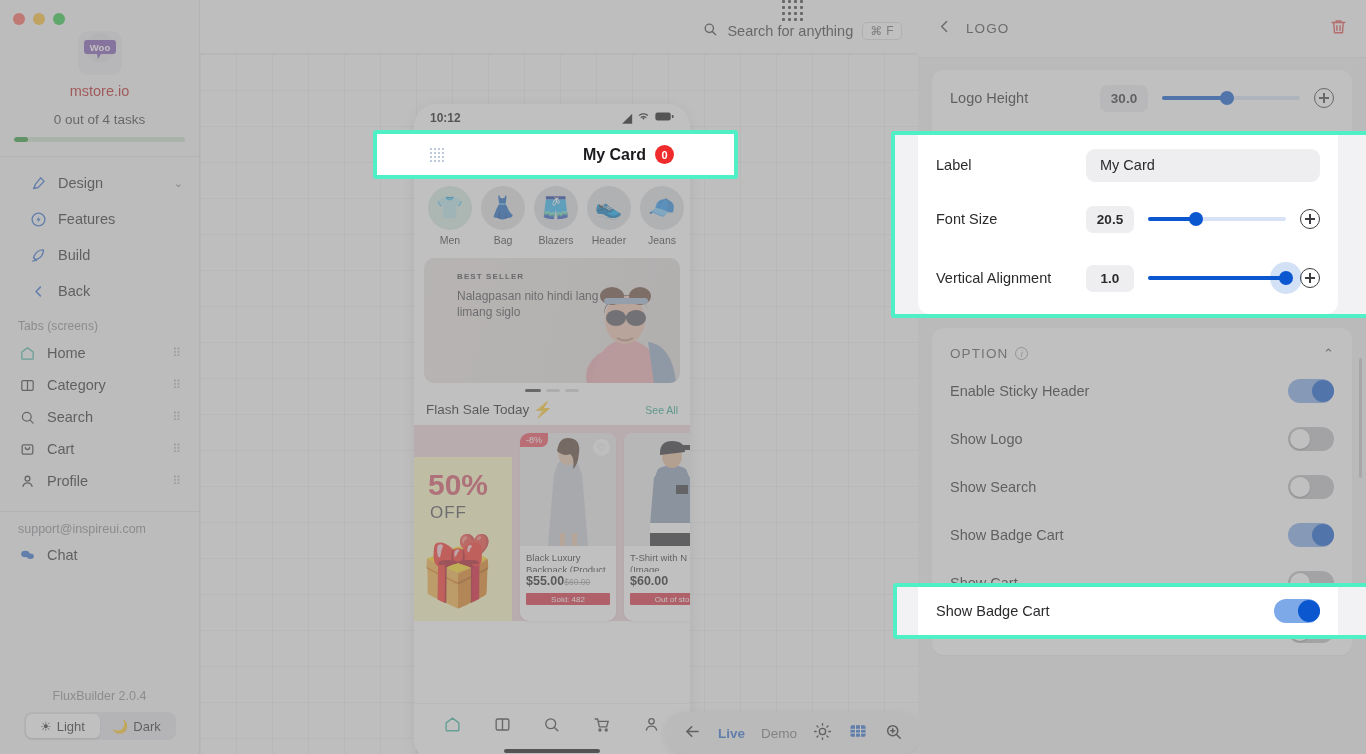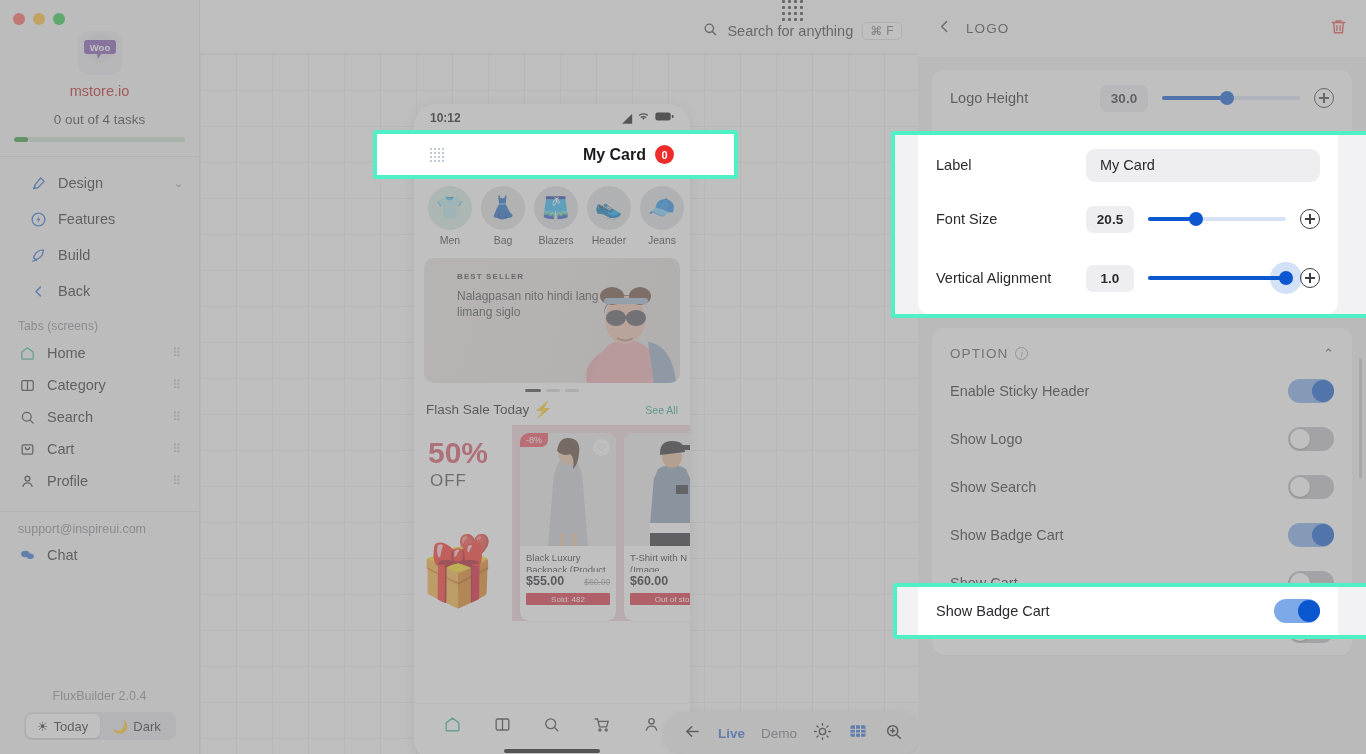--- a/index.html
+++ b/index.html
@@ -130,36 +130,36 @@
   }
   .dots { display:flex; gap:5px; justify-content:center; align-items:center; margin-top:6px; }
   .dots i { width:14px; height:3px; border-radius:2px; background:#d6d6da; display:block; }
   .dots i.on { background:#3d3d42; width:16px; }
 
   .flash-row { display:flex; align-items:center; padding:8px 12px 6px 12px; }
   .flash-t { font-size:13.5px; color:#1b1b1f; }
   .see-all { margin-left:auto; font-size:10.5px; color:#2aa58c; cursor:pointer; }
 
   .sale-strip { display:flex; gap:8px; padding:0 0 0 0; height:196px; background:#f0d3d9; }
-  .promo { width:98px; flex:0 0 98px; position:relative; background:#ffffff; }
+  .promo { width:98px; flex:0 0 98px; position:relative; background:#fef9c3;margin-top:32px; }
   .promo .p50 { position:absolute; left:14px; top:14px; font-size:30px; font-weight:800; color:#d84f63; line-height:.9; }
   .promo .poff { position:absolute; left:16px; top:46px; font-size:17px; color:#4a4a50; letter-spacing:1px; }
   .gift { position:absolute; left:6px; bottom:10px; font-size:60px; }
   .heart { position:absolute; left:44px; bottom:58px; font-size:26px; }
 
   .pcard {
     width:96px; flex:0 0 96px; background:#fff; border-radius:9px; overflow:hidden; margin-top:8px;
     position:relative; box-shadow:0 1px 3px rgba(0,0,0,.07);
   }
   .pimg { height:113px; background:#e6e6e8; position:relative; display:flex; align-items:flex-end; justify-content:center; font-size:70px; overflow:hidden; }
   .disc { position:absolute; left:0; top:0; background:#ef4a5a; color:#fff; font-size:9px; padding:2px 6px; border-radius:0 0 7px 0; }
   .fav { position:absolute; right:6px; top:6px; width:17px; height:17px; border-radius:50%; background:rgba(255,255,255,.8);
         display:flex; align-items:center; justify-content:center; font-size:10px; color:#aaa; }
   .pname { font-size:9.5px; color:#2b2b2e; line-height:1.25; padding:6px 6px 0 6px; height:26px; overflow:hidden; }
-  .pprice { padding:2px 6px 0 6px; display:flex; align-items:baseline; gap:20px; }
+  .pprice { padding:2px 6px 0 6px; display:flex; align-items:baseline; gap:0; }
   .pprice b { font-size:12.5px; color:#1b1b1f; font-weight:600; }
   .pprice s { font-size:8.5px; color:#9a9aa0; }
   .sold { margin:5px 6px 0 6px; height:12px; border-radius:1px; background:#d92b3d; color:#fff;
           font-size:8px; display:flex; align-items:center; justify-content:center; position:relative; overflow:hidden; }
 
   .tabbar {
     margin-top:auto; height:46px; border-top:1px solid #efeff1; display:flex; align-items:center;
     justify-content:space-around; padding:0 14px; background:#fff;
   }
   .home-ind { width:96px; height:4px; border-radius:3px; background:#111; margin:0 auto 8px auto; }
@@ -373,21 +373,21 @@
         </svg>
     </span>
     <span>Chat</span>
   </div>
 
   <div class="sidebar-foot">
     <div class="version">FluxBuilder 2.0.4</div>
     <div class="theme-switch">
       <div class="theme-btn active">
         <span>☀</span>
-        <span>Today</span>
+        <span>Light</span>
       </div>
       <div class="theme-btn">
         <span>🌙</span>
         <span>Dark</span>
       </div>
     </div>
   </div>
 </div>
 
 <div class="topbar">

